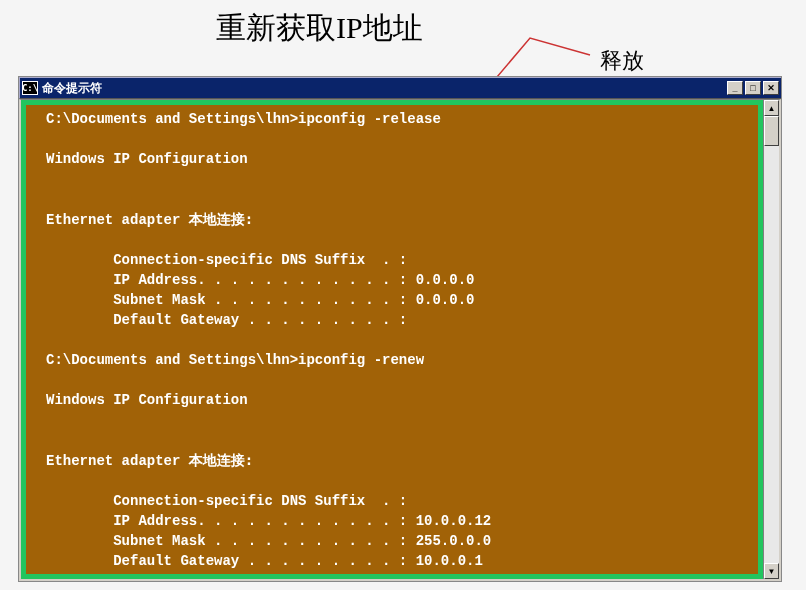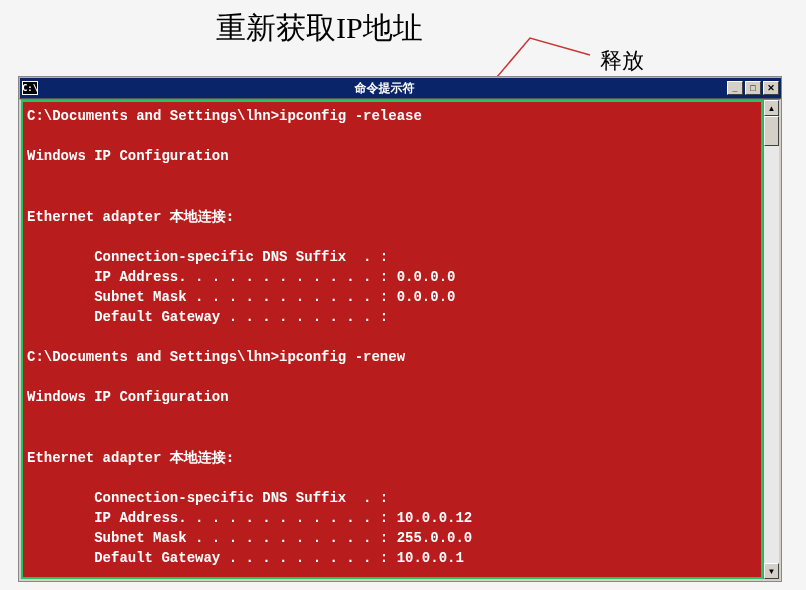--- a/index.html
+++ b/index.html
@@ -73,21 +73,20 @@
       margin-right: 4px;
       font-size: 9px;
       color: #fff;
       display: flex;
       align-items: center;
       justify-content: center;
       font-family: monospace;
     }
     .titlebar-title {
       flex: 1;
-      text-align: center;
     }
     .titlebar-controls {
       display: flex;
       gap: 2px;
     }
     .win-btn {
       width: 16px;
       height: 14px;
       background: #d4d0c8;
       border: 1px solid #fff;
@@ -102,30 +101,30 @@
       font-family: sans-serif;
     }
     .cmd-body-wrap {
       display: flex;
       height: calc(100% - 22px);
       border: 2px solid #d4d0c8;
       border-top: 1px solid #808080;
     }
     .cmd-body {
       flex: 1;
-      background: #b91c1c;
+      background: #a16207;
       color: #fff;
       font-family: "Consolas", "Courier New", monospace;
       font-size: 14px;
       font-weight: bold;
       line-height: 20px;
-      padding: 4px 4px;
+      padding: 4px 20px;
       white-space: pre;
       overflow: hidden;
-      border: 2px solid #22c55e;
+      border: 5px solid #22c55e;
     }
     .cmd-body .cn {
       font-family: "SimSun", monospace;
     }
     .scrollbar {
       width: 16px;
       background: #d4d0c8;
       display: flex;
       flex-direction: column;
       border-left: 1px solid #808080;

